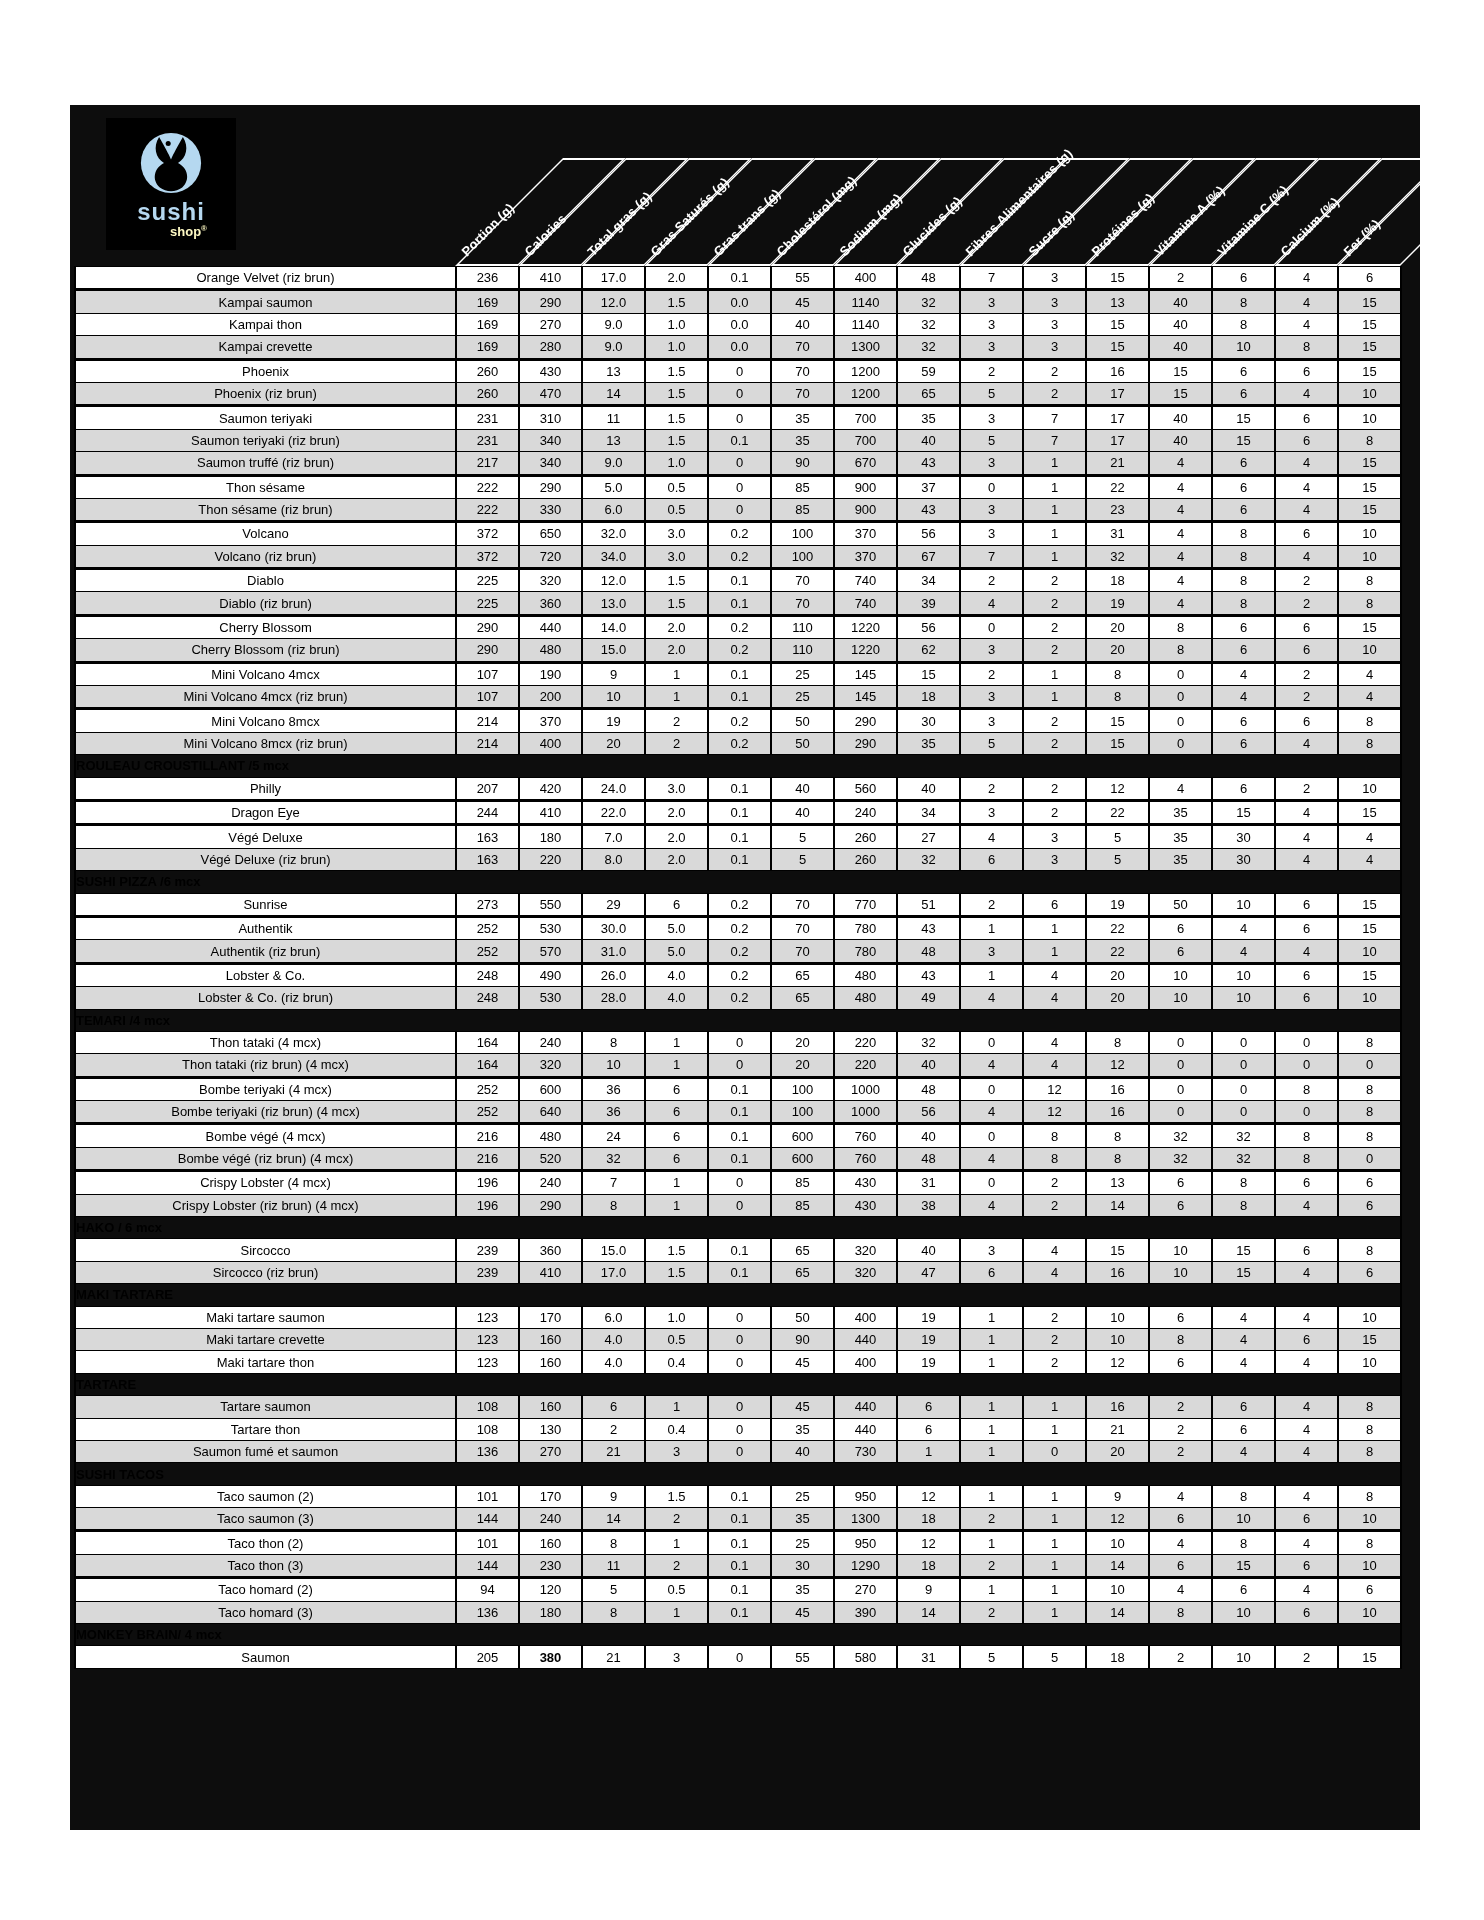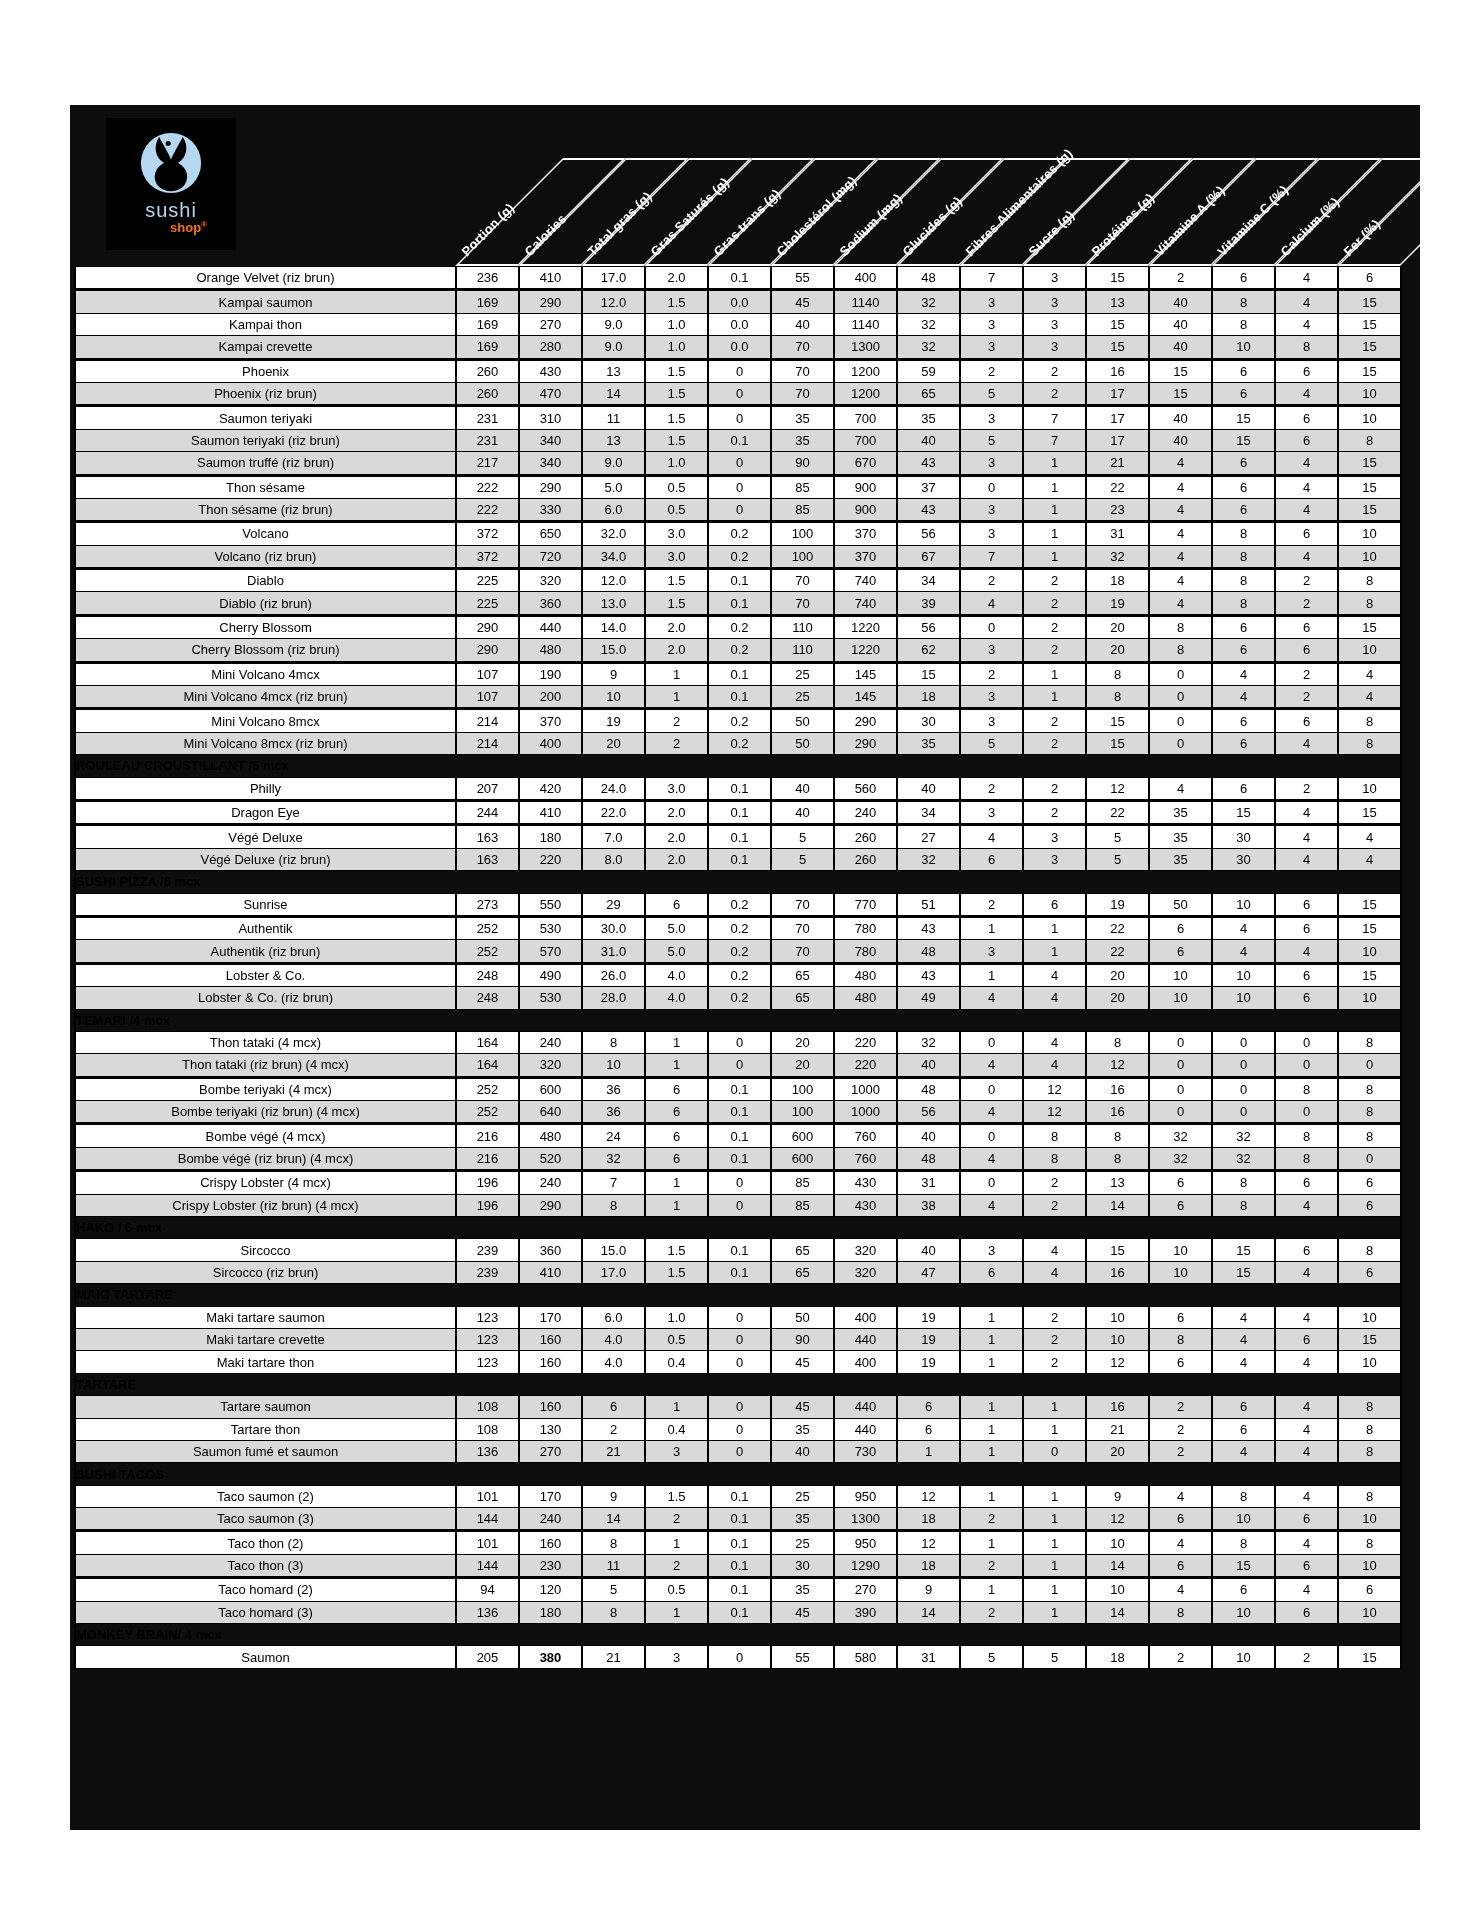--- a/index.html
+++ b/index.html
@@ -5,21 +5,21 @@
   html,body{margin:0;padding:0;background:#ffffff;}
   .page{position:relative;width:1484px;height:1920px;background:#fff;overflow:hidden;
         font-family:"Liberation Sans","DejaVu Sans",sans-serif;}
   .sheet{position:absolute;left:70px;top:105px;width:1350px;height:1725px;
          background:#0d0d0d;overflow:hidden;}
   .header-zone{position:relative;width:100%;height:161px;}
   .logo-tile{position:absolute;left:36px;top:13px;width:130px;height:132px;background:#000;
              display:flex;flex-direction:column;align-items:center;justify-content:flex-start;}
   .logo-mark{width:70px;height:70px;margin-top:10px;}
   .brand-text{width:84px;text-align:center;line-height:1;margin-top:2px;}
-  .brand-name{font-size:20px;font-weight:normal;letter-spacing:1px;}
+  .brand-name{font-size:24px;font-weight:bold;letter-spacing:1px;}
   .brand-sub{font-size:13px;font-weight:bold;text-align:right;margin-top:1px;padding-right:6px;}
   .diag-cell{position:absolute;bottom:0;width:63px;height:108px;box-sizing:border-box;
              border:2px solid #fff;background:#0d0d0d;transform:skewX(-45deg);
              transform-origin:0 100%;}
   .diag-label{position:absolute;bottom:7px;color:#fff;font-weight:bold;font-size:13px;
               white-space:nowrap;transform:rotate(-45deg);transform-origin:0 100%;
               letter-spacing:.2px;}
   table.nutrition{margin-left:4px;width:1326px;border-collapse:collapse;table-layout:fixed;}
   table.nutrition td{height:21.4px;font-size:13px;color:#000;overflow:hidden;
               border-left:2px solid #000;border-right:2px solid #000;
@@ -40,21 +40,21 @@
 
     <div class="header-zone">
       <div class="logo-tile" style="background: rgb(0, 0, 0);">
         <svg class="logo-mark" viewBox="0 0 100 100">
           <circle cx="50" cy="50" r="43" id="logo-circle" fill="#b5d8f0"></circle>
           <path d="M33 13 C41 27 46 36 50 45 C54 36 59 27 67 13 C76 27 72 43 60 50 C74 57 78 74 66 85 C57 92 43 92 34 85 C22 74 26 57 40 50 C28 43 24 27 33 13 Z" fill="#000000"></path>
           <circle cx="46" cy="22" r="3.6" fill="#000000"></circle>
         </svg>
         <div class="brand-text">
           <div class="brand-name" style="color: rgb(181, 216, 240);"><span>sushi</span></div>
-          <div class="brand-sub" style="color: #f97316;"><span>shop</span><span style="font-size:8px;vertical-align:super;">®</span></div>
+          <div class="brand-sub" style="color: #fef9c3;"><span>shop</span><span style="font-size:8px;vertical-align:super;">®</span></div>
         </div>
       </div>
       <div id="diag-headers">
           <div class="diag-cell" style="left: 385px; background: rgb(13, 13, 13);"></div>
           <div class="diag-label" style="left: 399px;">Portion (g)</div>
           <div class="diag-cell" style="left: 448px; background: rgb(13, 13, 13);"></div>
           <div class="diag-label" style="left: 462px;">Calories</div>
           <div class="diag-cell" style="left: 511px; background: rgb(13, 13, 13);"></div>
           <div class="diag-label" style="left: 525px;">Total gras (g)</div>
           <div class="diag-cell" style="left: 574px; background: rgb(13, 13, 13);"></div>

